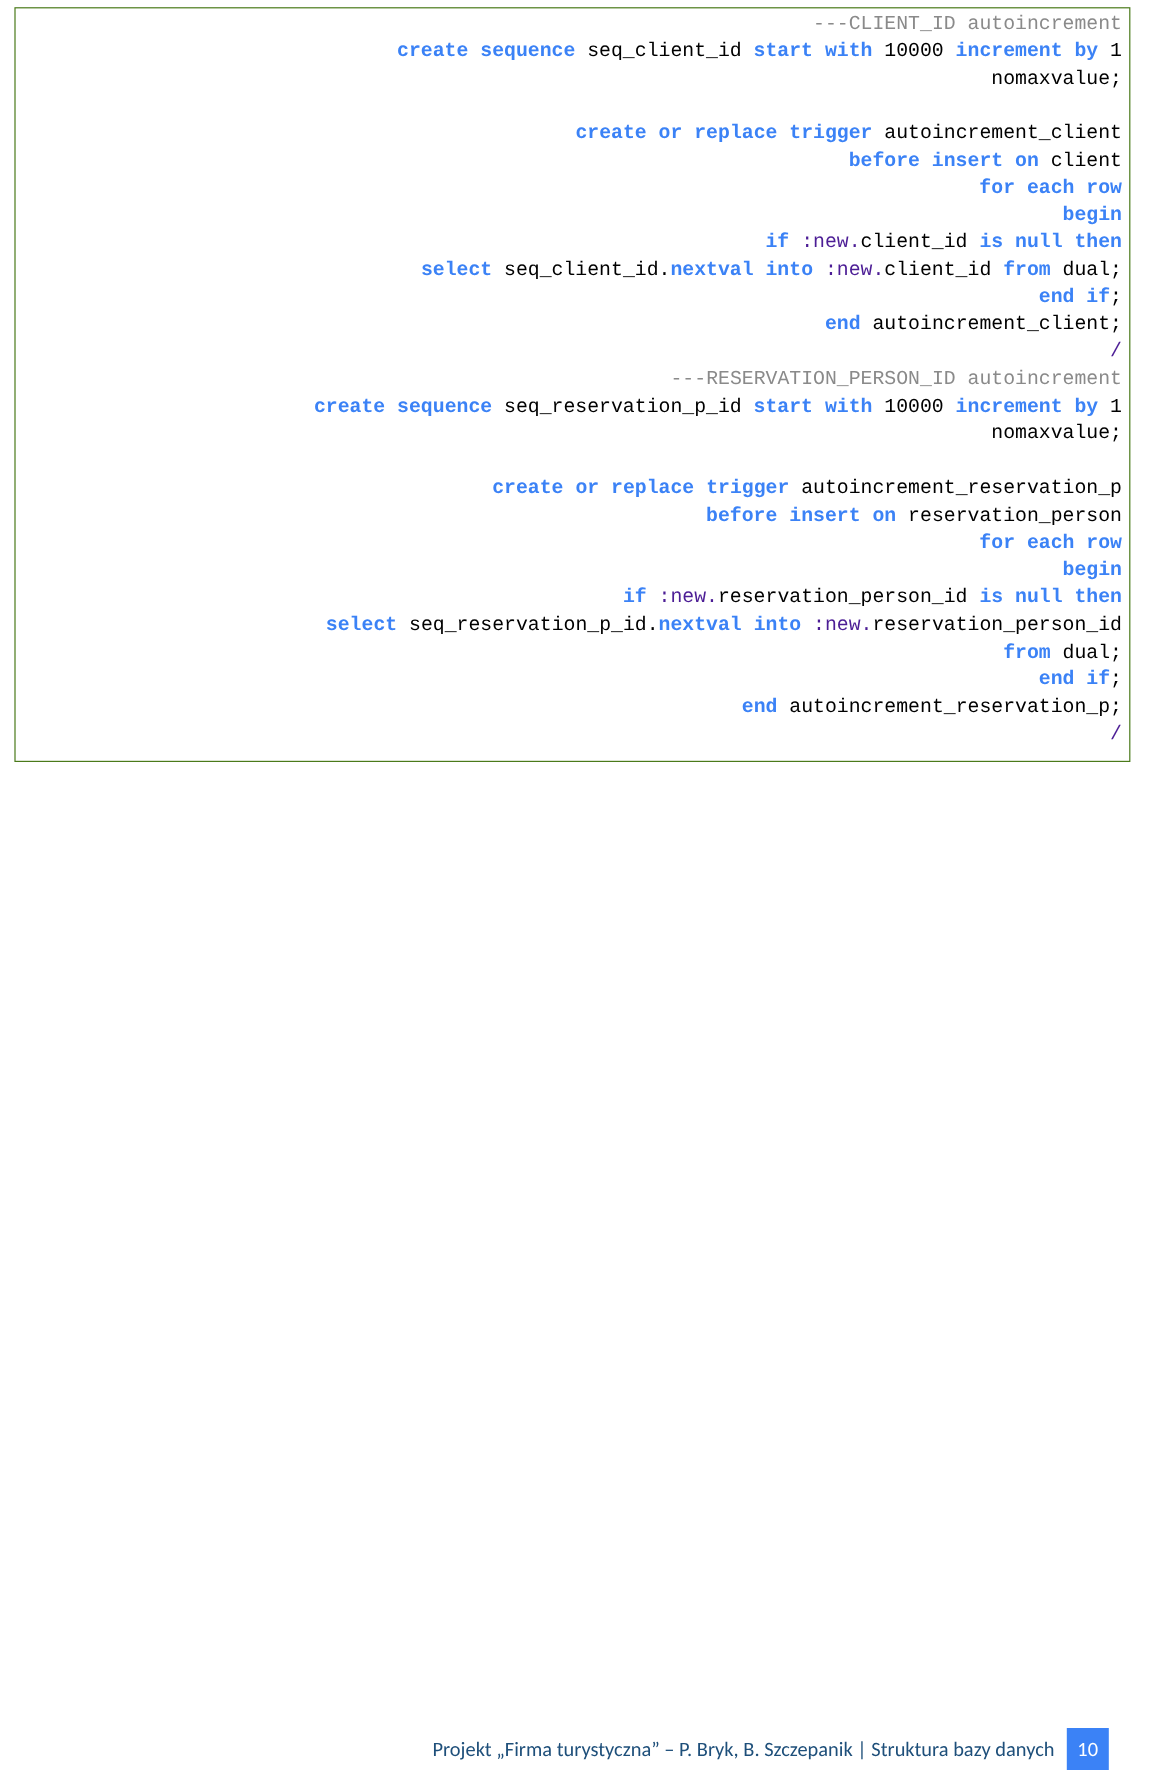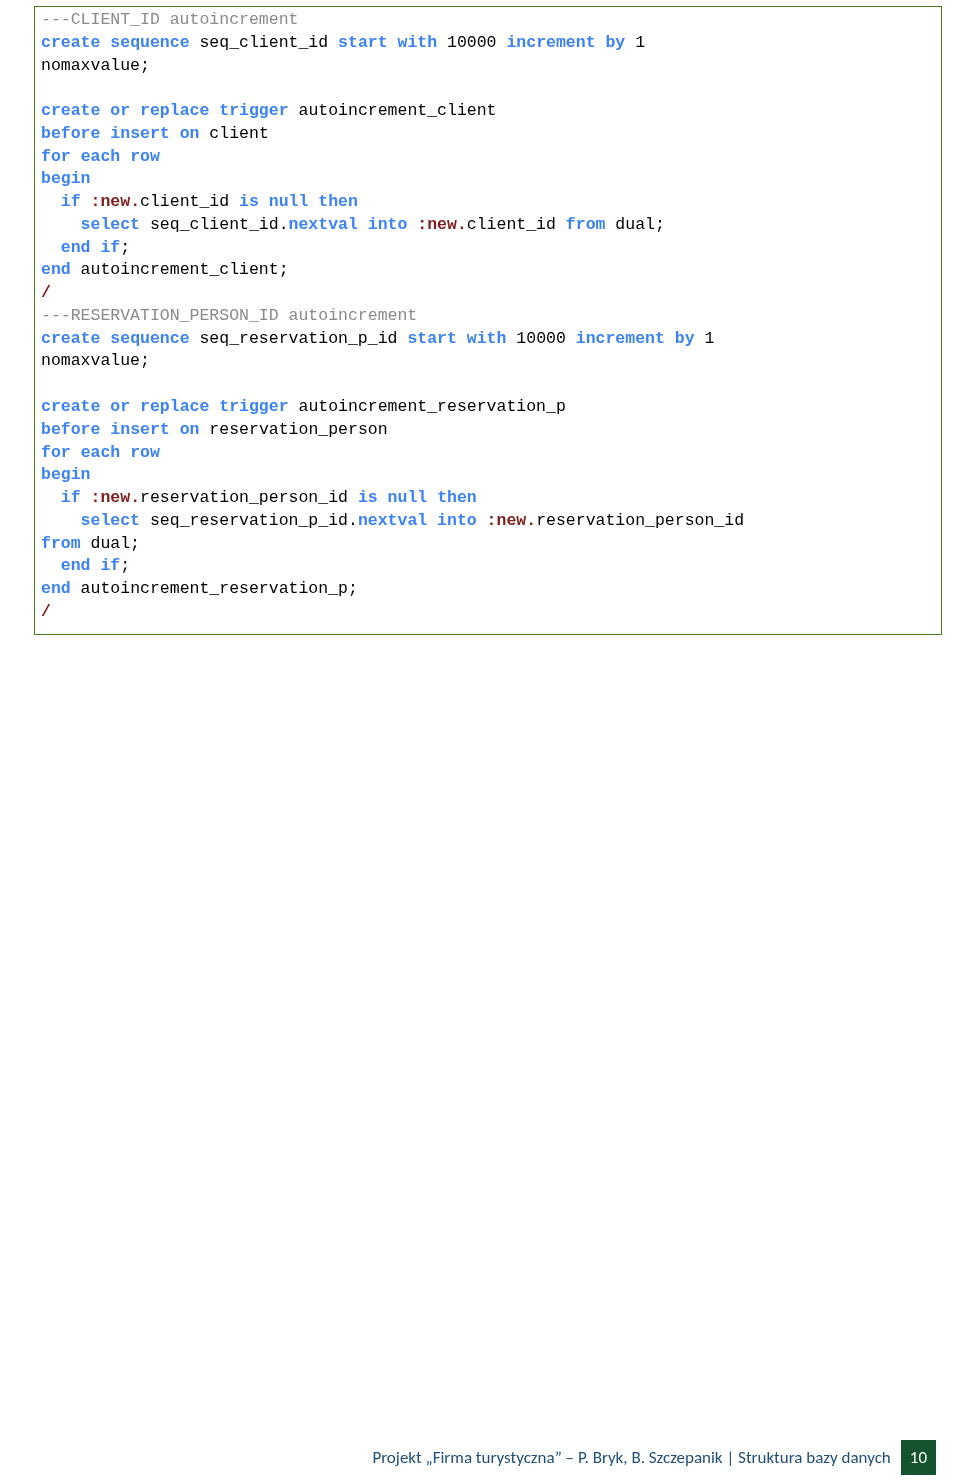--- a/index.html
+++ b/index.html
@@ -6,51 +6,52 @@
   body {
     width: 960px;
     height: 1481px;
     background: #ffffff;
     font-family: "Courier New", Courier, monospace;
     font-size: 16.5px;
     line-height: 1.38;
     position: relative;
   }
   .page {
-    padding: 6px 18px 0 34px;
+    padding: 6px 18px 0 12px;
+    text-align: right;
   }
   .code-box {
     border: 1.5px solid #4a7a1a;
     padding: 2px 6px 10px 6px;
     white-space: pre;
     font-family: "Courier New", Courier, monospace;
   }
   .tk-comment { color: #8a8a8a; }
   .tk-kw      { color: #3b82f6; font-weight: bold; }
   .tk-plain   { color: #000000; }
   .tk-num     { color: #000000; }
-  .tk-bold    { color: #7f1d1d; font-weight: bold; }
+  .tk-bold    { color: #4c1d95; font-weight: normal; }
   .footer {
     position: absolute;
     bottom: 6px;
     left: 0;
     right: 0;
     display: flex;
     align-items: stretch;
     justify-content: flex-end;
     font-family: Calibri, Arial, sans-serif;
     font-size: 17px;
-    padding-right: 24px;
+    padding-right: 36px;
   }
   .footer-text {
     color: #1e4f7a;
     padding: 6px 10px;
   }
   .footer-page {
-    background: #14532d;
+    background: #3b82f6;
     color: #ffffff;
     padding: 6px 9px;
     min-width: 32px;
     text-align: center;
   }
 </style>
 </head>
 <body>
 
 <div class="page">

